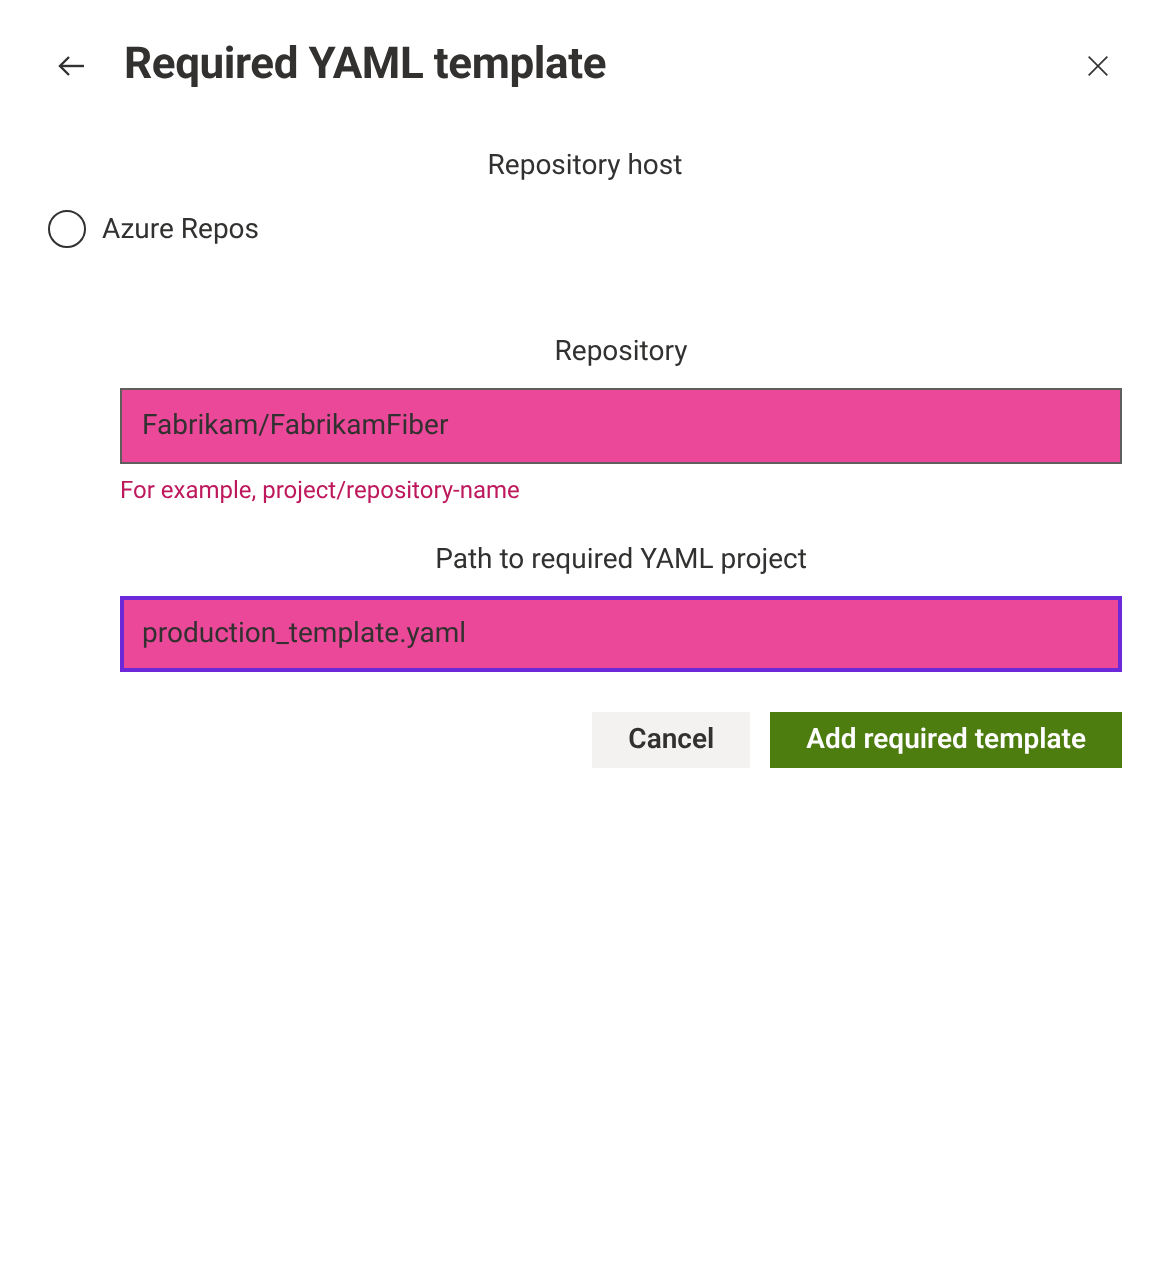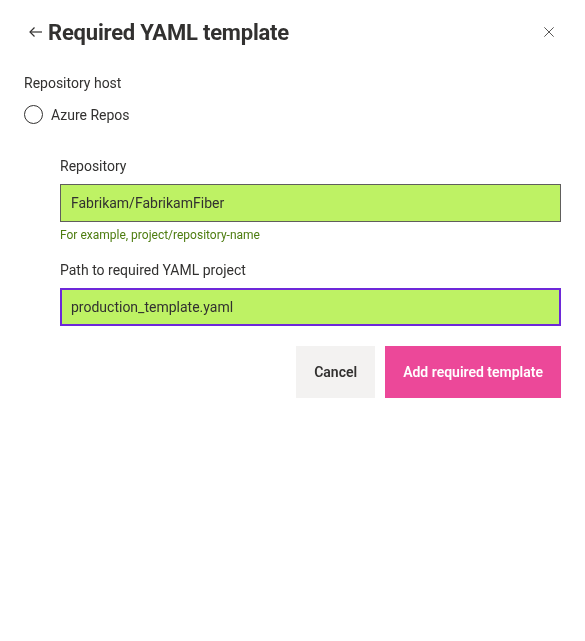--- a/index.html
+++ b/index.html
@@ -10,21 +10,22 @@
     width: 585px;
     height: 641px;
     overflow: hidden;
     color: #323130;
   }
   .panel {
     padding: 20px 24px 24px 24px;
   }
   .header {
     display: flex;
-    align-items: flex-start;
+    align-items: flex-end;
+    gap: 14px;
     margin-bottom: 30px;
   }
   .back-btn {
     width: 24px;
     height: 24px;
     display: flex;
     align-items: center;
     justify-content: center;
     cursor: pointer;
   }
@@ -38,23 +39,24 @@
     width: 24px;
     height: 24px;
     display: flex;
     align-items: center;
     justify-content: center;
     cursor: pointer;
   }
   .section-label {
     font-size: 14px;
     margin-bottom: 10px;
+    text-align: center;
   }
   .radio-group {
-    margin-bottom: 30px;
+    margin-bottom: 40px;
   }
   .radio-row {
     display: flex;
     align-items: center;
     gap: 8px;
     padding: 4px 0;
     cursor: pointer;
   }
   .radio {
     width: 19px;
@@ -86,52 +88,52 @@
   }
   .text-input {
     width: 100%;
     height: 38px;
     border: 1px solid #605e5c;
     padding: 0 10px;
     font-size: 14px;
     font-family: inherit;
     color: #323130;
     outline: none;
-    background: #bef264;
+    background: #ec4899;
   }
   .text-input.focused {
     border: 2px solid #6d28d9;
     padding: 0 9px;
   }
   .helper {
     font-size: 12px;
-    color: #4d7c0f;
+    color: #be185d;
     margin-top: 6px;
   }
   .footer {
     display: flex;
     justify-content: flex-end;
     gap: 10px;
     margin-top: 6px;
   }
   .btn {
-    height: 52px;
+    height: 28px;
     padding: 0 18px;
     font-size: 14px;
     font-weight: 600;
     border: none;
     cursor: pointer;
     font-family: inherit;
   }
   .btn-secondary {
     background: #f3f2f1;
     color: #323130;
   }
   .btn-primary {
-    background: #ec4899;
+    background: #4d7c0f;
     color: #fff;
   }
 </style>
 </head>
 <body>
 
 <div class="panel">
 
   <div class="header">
     <div class="back-btn">

